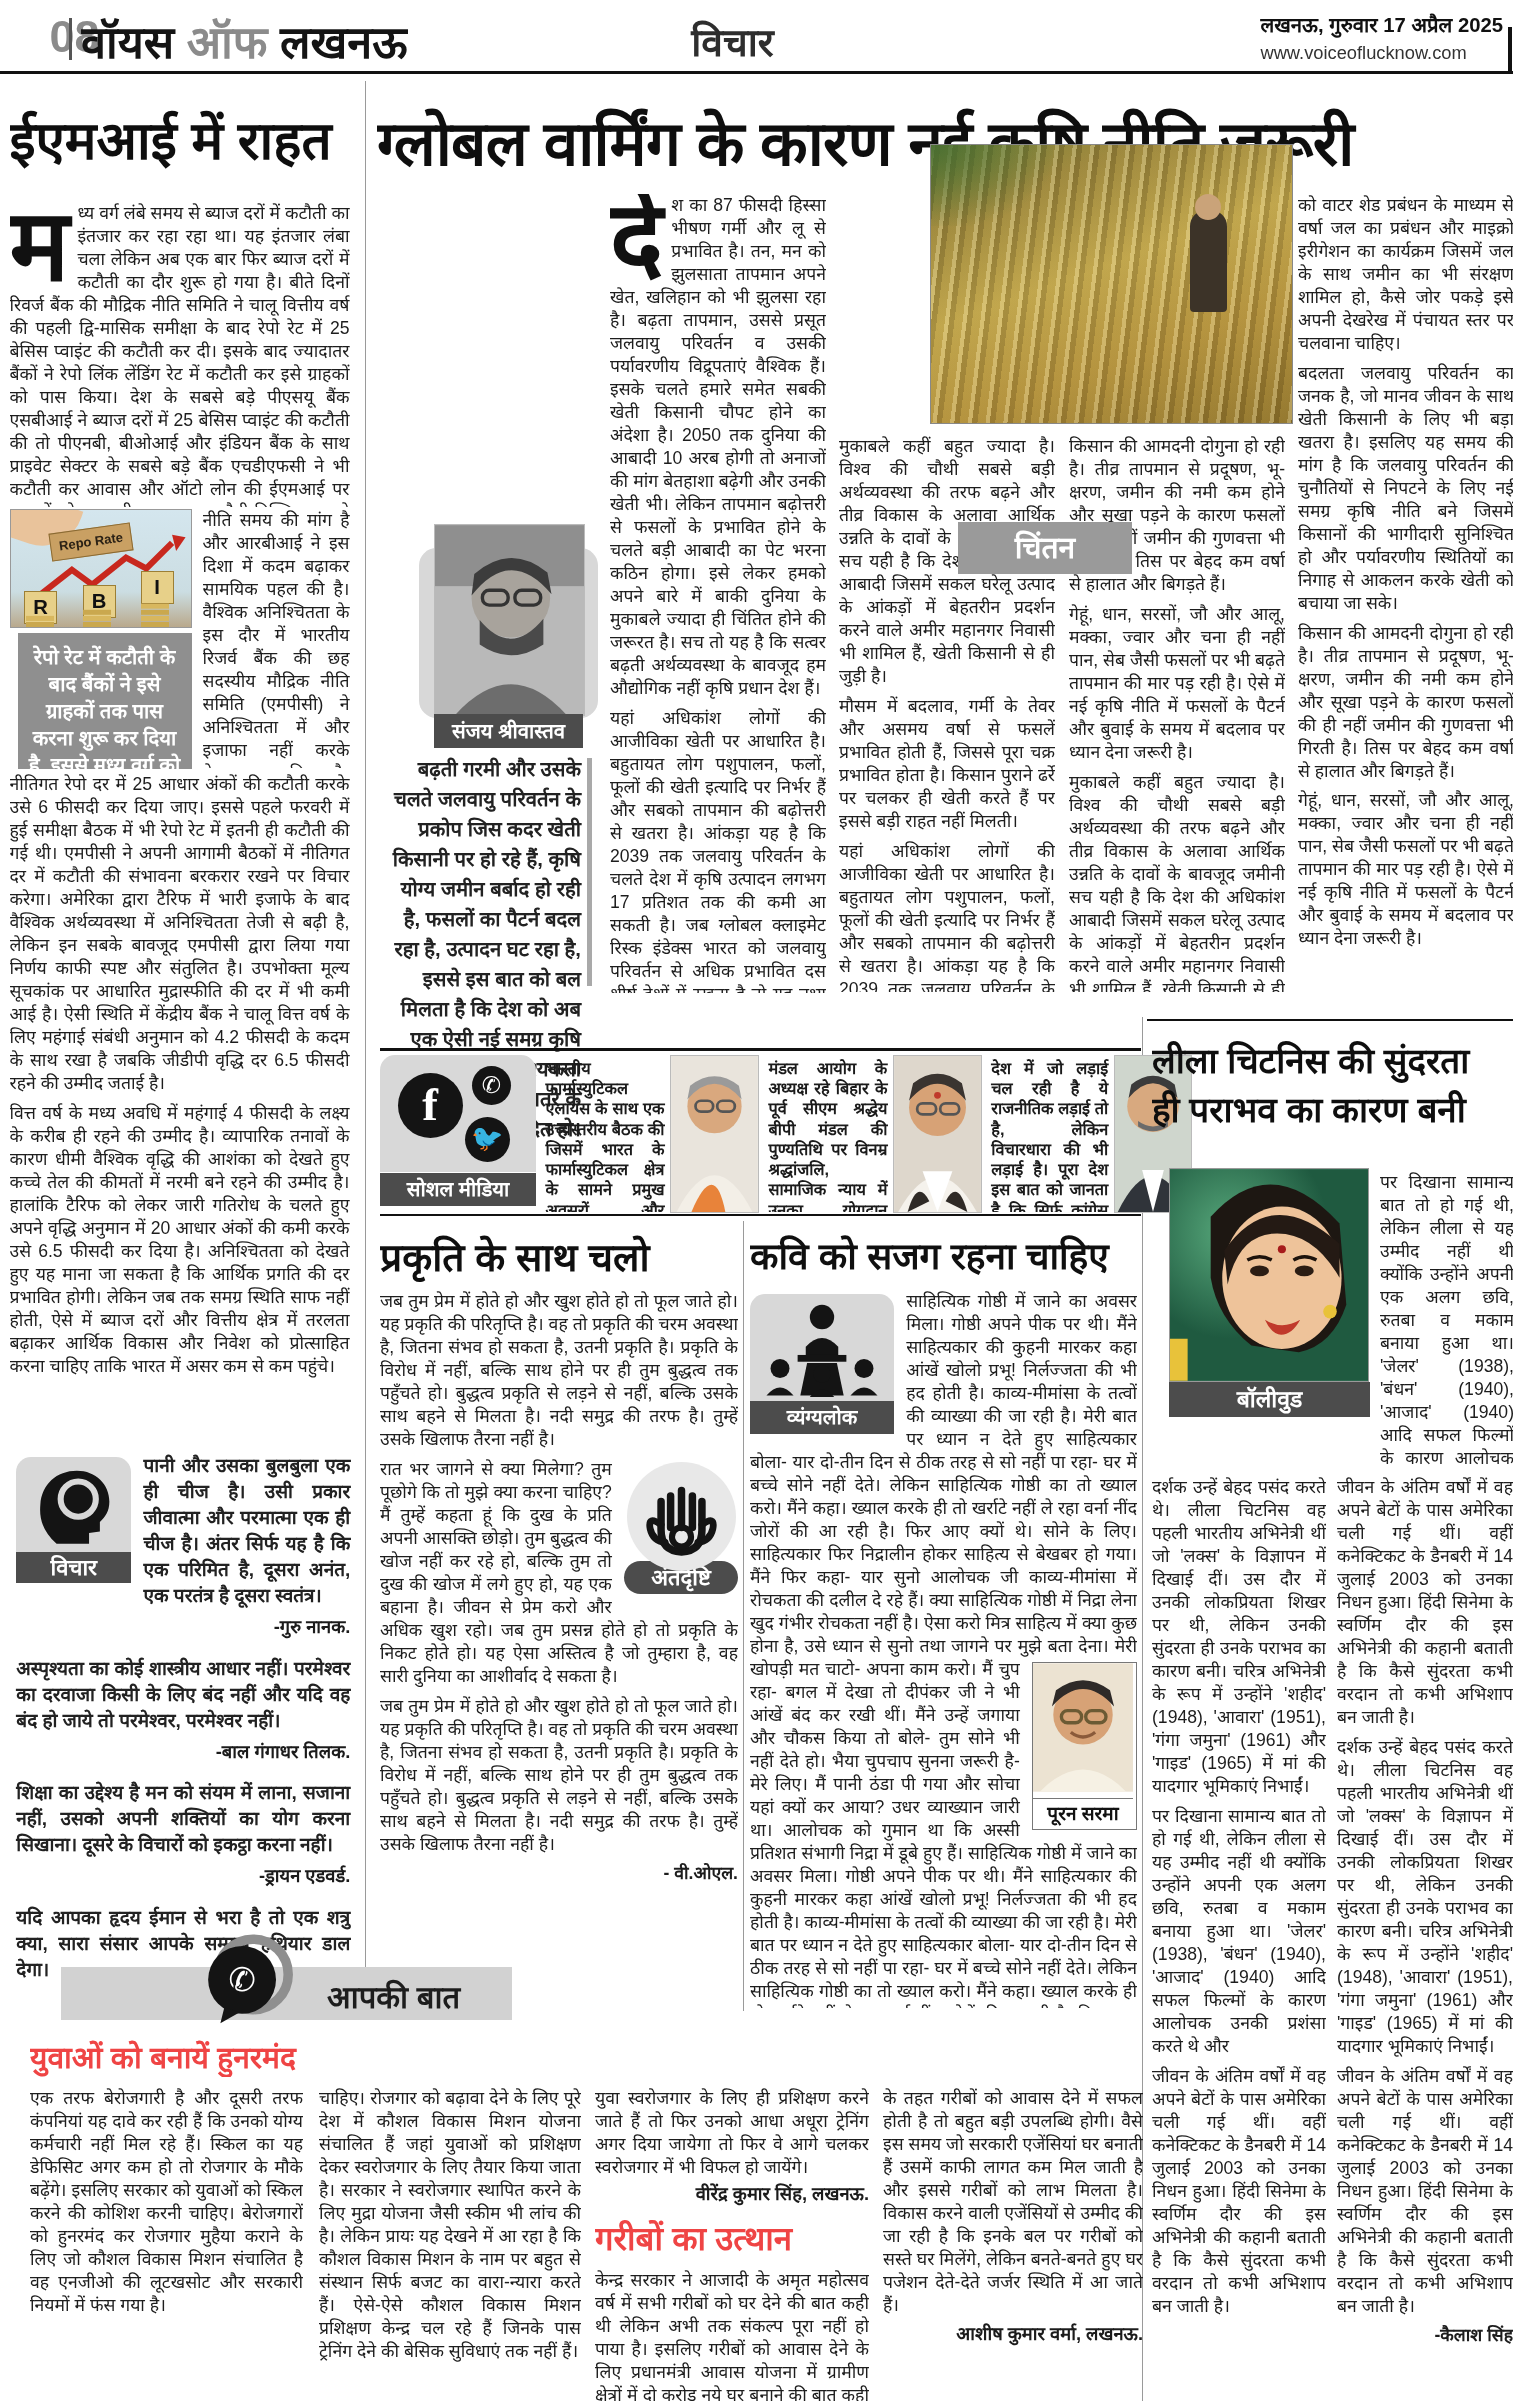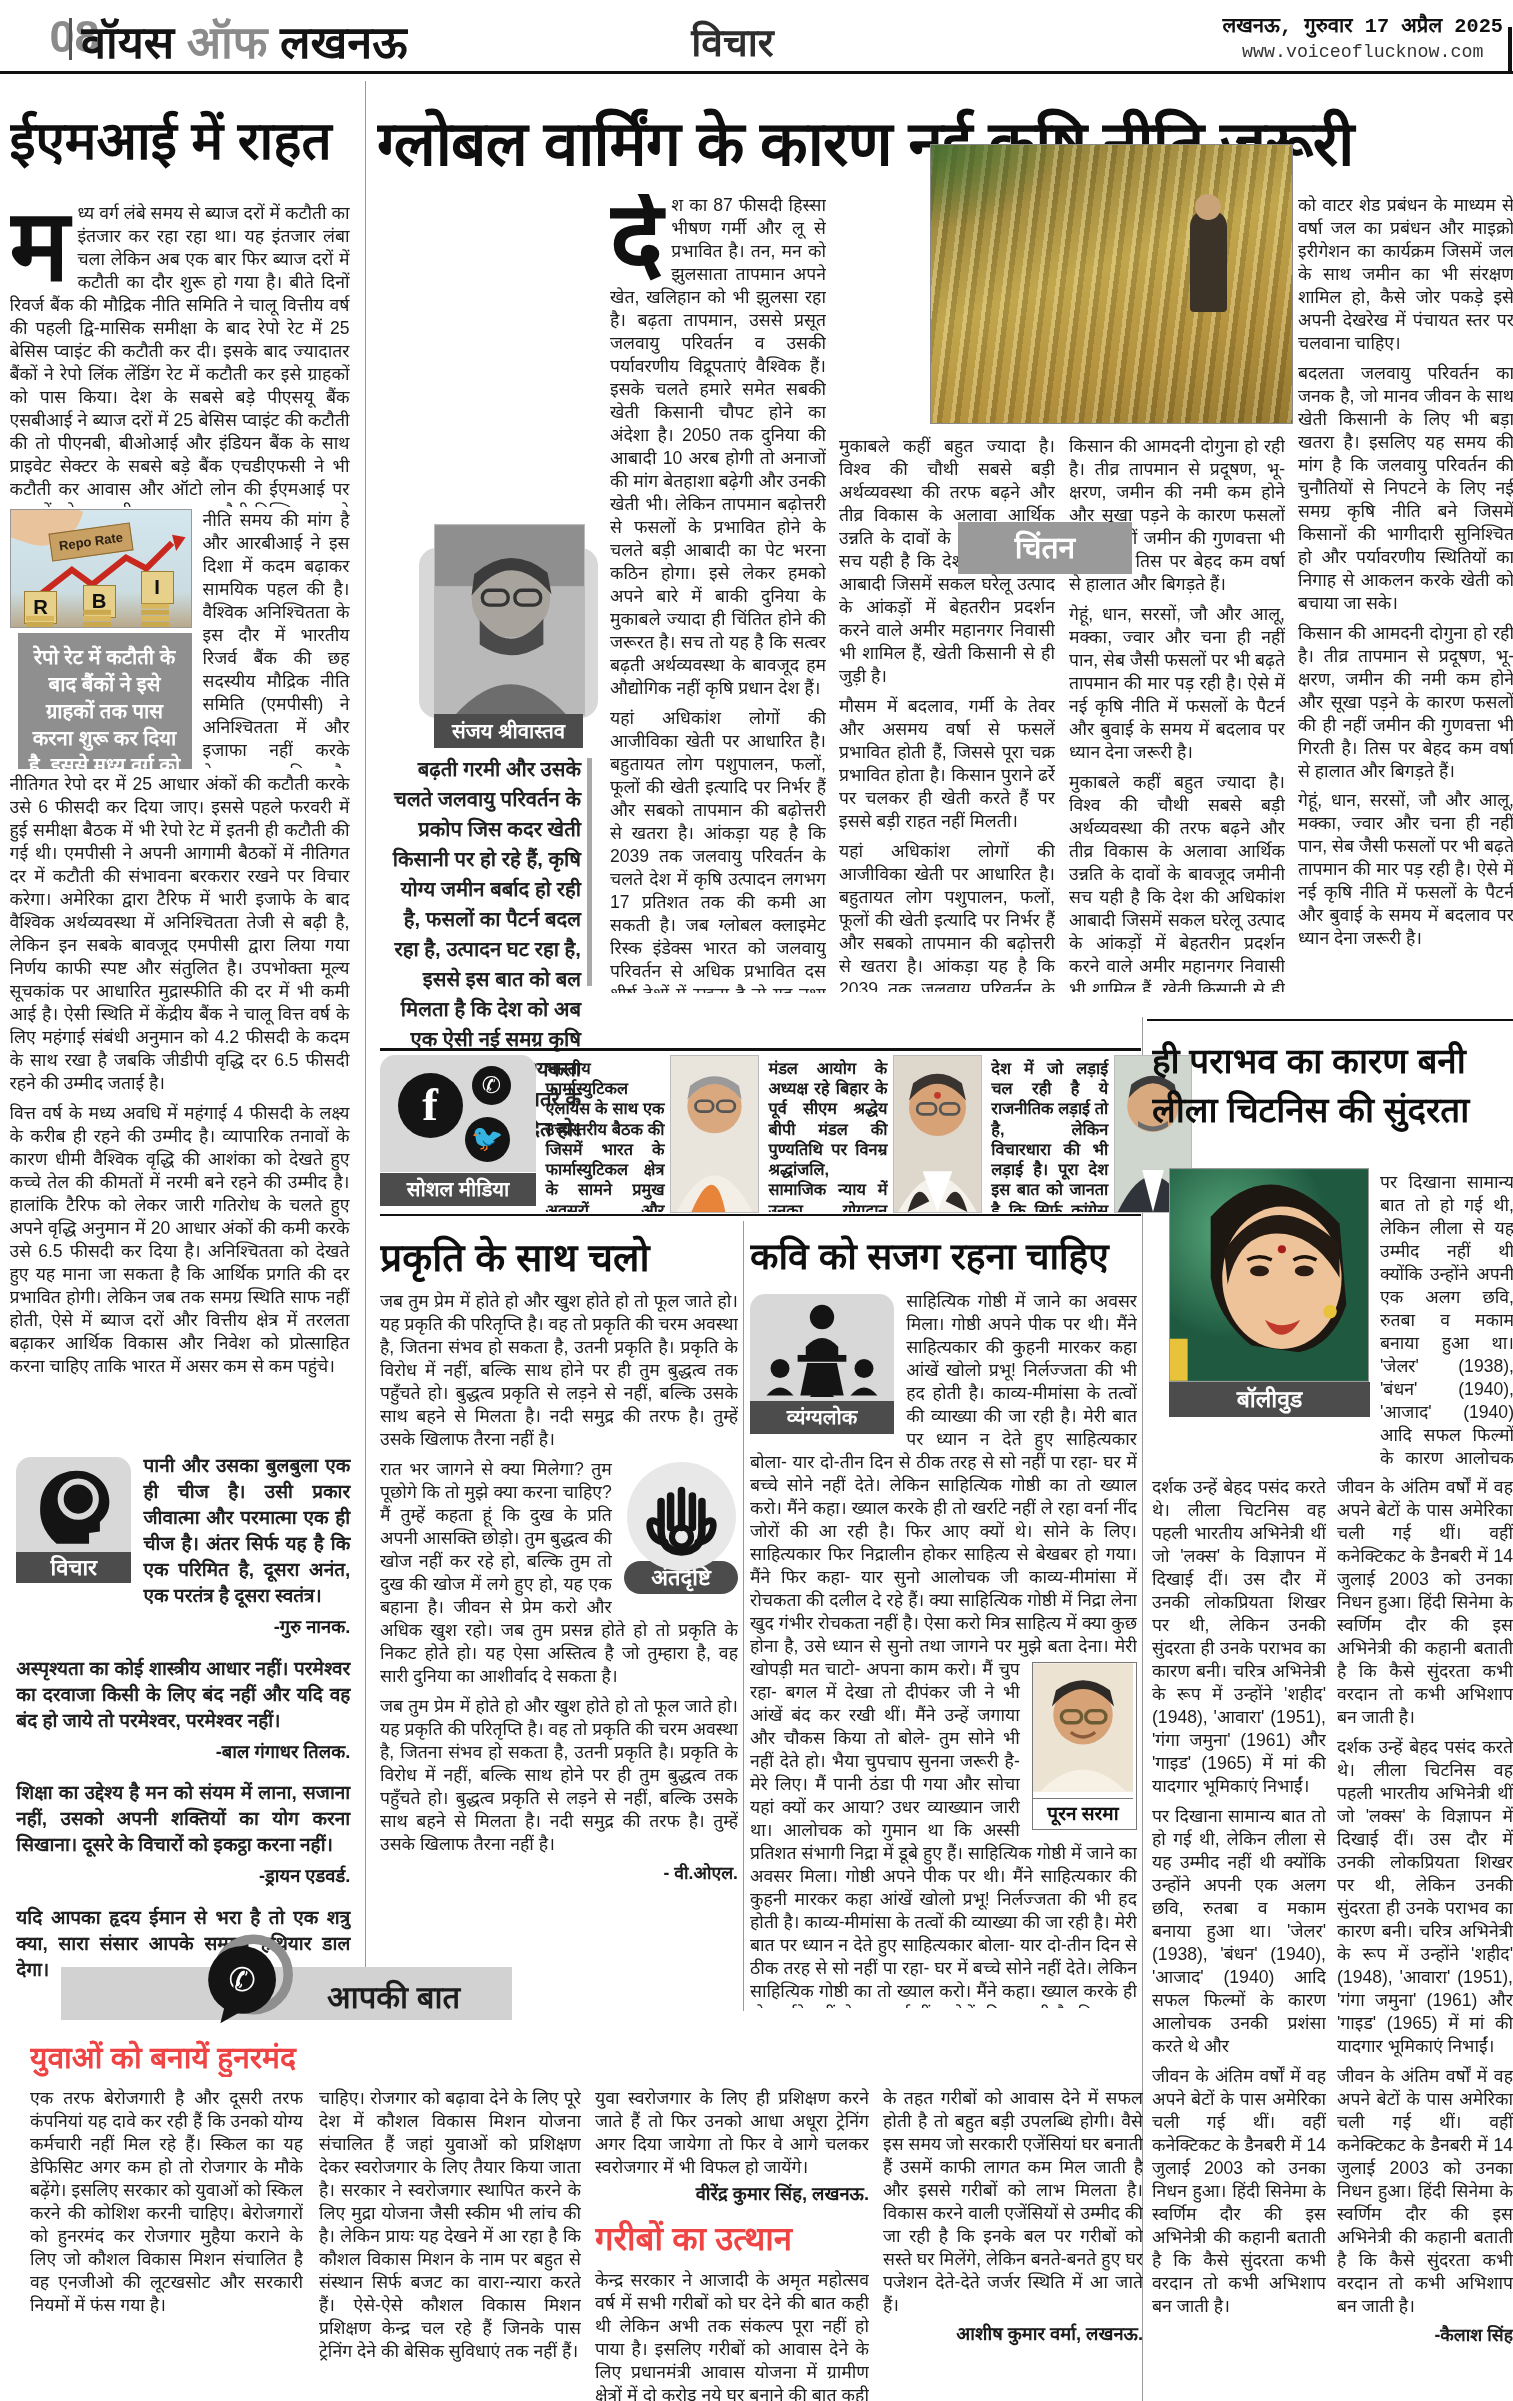--- a/index.html
+++ b/index.html
@@ -13,21 +13,21 @@
   .rule{background:#111;}
   .grayrule{background:#9a9a9a;}
   .dropcap{float:left;font-weight:bold;font-size:100px;line-height:76px;padding:5.4px 8.1px 0 0;color:#111;}
   .sign{display:block;text-align:right;font-weight:bold;}
   .capbar{background:#4c4c4c;color:#fff;font-weight:bold;text-align:center;}
   
   #hdr-num{left:9.5px;top:11px;font-size:45px;font-weight:bold;color:#8b8b8b;margin-left:40px;}
   #hdr-sep{left:69px;top:17.6px;width:2.7px;height:42px;background:#555;}
   #hdr-title{left:81px;top:9.5px;font-size:45px;font-weight:bold;}
   #hdr-section{left:651px;top:13.6px;width:163px;text-align:center;font-size:39px;font-weight:bold;color:#2e2e2e;}
-  #hdr-right{right:11px;top:9.5px;text-align:center;font-family:Liberation Mono, monospace;}
+  #hdr-right{right:11px;top:9.5px;text-align:left;}
   #hdr-date{font-size:20.3px;font-weight:bold;color:#111;}
   #hdr-url{font-size:18.3px;color:#333;margin-top:4.1px;}
   
   #emi-title{left:9.5px;top:102px;width:342px;font-size:53px;}
   #emi-quote{background:#8f8f8f;color:#fff;font-weight:bold;font-size:20.3px;line-height:27px;
              text-align:center;padding:11px 8.1px;}
   
   #vichar-box{left:16.3px;top:1453px;width:334px;height:510px;}
   .vq{font-size:19px;line-height:26px;font-weight:bold;color:#222;text-align:justify;}
   .vq-author{display:block;text-align:right;font-weight:bold;font-size:18.3px;margin:4.1px 0 17.6px 0;}
@@ -300,22 +300,22 @@
         <path d="M10 190 Q74 124 138 190 Z" fill="#f6f1e4"></path>
       </svg>
       <div style="width:100px;height:30px;text-align:center;font-weight:bold;font-size:19px;line-height:30px;color:#111;border-top:1.4px solid #777;">पूरन सरमा</div>
     </div>
     <span>मैं चुप रहा- बगल में देखा तो दीपंकर जी ने भी आंखें बंद कर रखी थीं। मैंने उन्हें जगाया और चौकस किया तो बोले- तुम सोने भी नहीं देते हो। भैया चुपचाप सुनना जरूरी है- मेरे लिए। मैं पानी ठंडा पी गया और सोचा यहां क्यों कर आया? उधर व्याख्यान जारी था। आलोचक को गुमान था कि अस्सी प्रतिशत संभागी निद्रा में डूबे हुए हैं।</span>
     <span>साहित्यिक गोष्ठी में जाने का अवसर मिला। गोष्ठी अपने पीक पर थी। मैंने साहित्यकार की कुहनी मारकर कहा आंखें खोलो प्रभू! निर्लज्जता की भी हद होती है। काव्य-मीमांसा के तत्वों की व्याख्या की जा रही है। मेरी बात पर ध्यान न देते हुए साहित्यकार बोला- यार दो-तीन दिन से ठीक तरह से सो नहीं पा रहा- घर में बच्चे सोने नहीं देते। लेकिन साहित्यिक गोष्ठी का तो ख्याल करो। मैंने कहा। ख्याल करके ही तो खर्राटे नहीं ले रहा वर्ना नींद जोरों की आ रही है। फिर आए क्यों थे। सोने के लिए। साहित्यकार फिर निद्रालीन होकर साहित्य से बेखबर हो गया। मैंने फिर कहा- यार सुनो आलोचक जी काव्य-मीमांसा में रोचकता की दलील दे रहे हैं। क्या साहित्यिक गोष्ठी में निद्रा लेना खुद गंभीर रोचकता नहीं है। ऐसा करो मित्र साहित्य में क्या कुछ होना है, उसे ध्यान से सुनो तथा जागने पर मुझे बता देना। मेरी खोपड़ी मत चाटो- अपना काम करो।</span>
   </div>
 
   <div class="abs rule" style="left:1147px;top:1019px;width:366px;height:2px;"></div>
   <div class="abs headline" style="left:1152px;top:1036px;width:362px;font-size:35px;line-height:49px;">
+    <div class="nowrap">लीला चिटनिस की सुंदरता</div>
     <div class="nowrap">ही पराभव का कारण बनी</div>
-    <div class="nowrap">लीला चिटनिस की सुंदरता</div>
   </div>
 
   <div class="abs" style="left:1152px;top:1168px;width:362px;height:300px;">
     <div style="position:absolute;left:17px;top:0;width:201px;">
       <div class="avatar" style="width:198px;height:212px;border:1.4px solid #999;">
         <svg width="198" height="212" viewBox="0 0 292 312">
           <rect width="292" height="312" fill="#2e7d5b"></rect>
           <rect width="292" height="312" fill="url(#g1)"></rect>
           <defs>
               <radialGradient id="g1" cx="30%" cy="30%">

